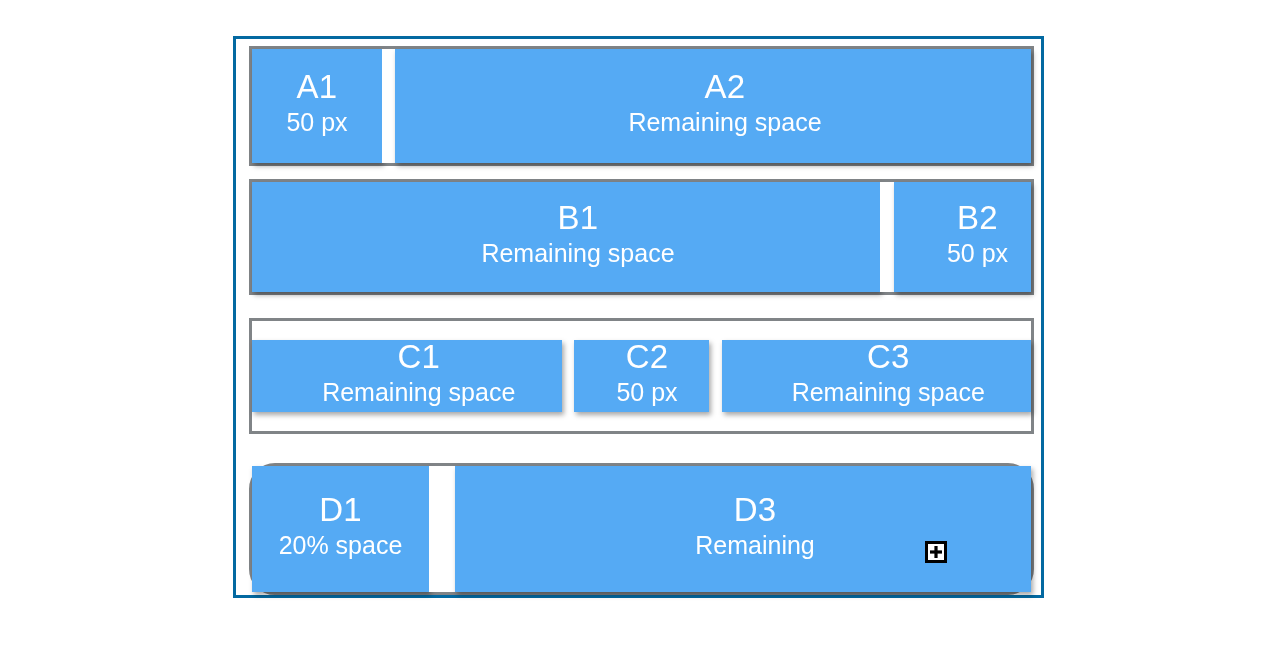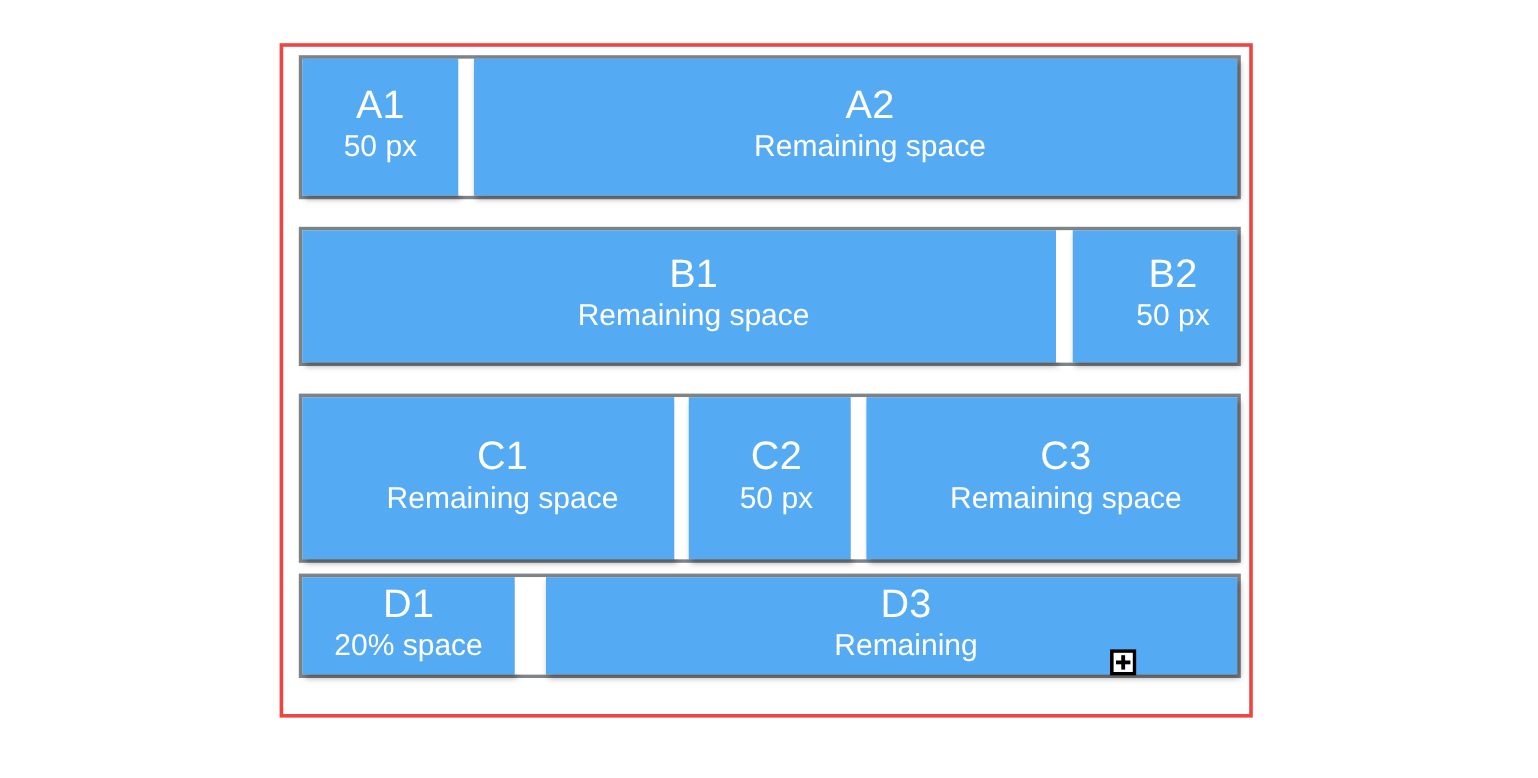--- a/index.html
+++ b/index.html
@@ -16,44 +16,44 @@
   }
 
   
   #demo-frame {
     position: absolute;
     left: 233px;
     top: 36px;
     width: 811px;
     height: 562px;
     box-sizing: border-box;
-    border: 3px solid #ef4444;
+    border: 3px solid #0369a1;
     background: #ffffff;
   }
 
   #rows-stack {
     position: absolute;
     left: 13px;
     top: 4px;
     width: 785px;
   }
 
   
   .flex-row {
     box-sizing: border-box;
     border: 3px solid #808487;
     background: #ffffff;
     display: flex;
     align-items: stretch;
     position: relative;
   }
   .row-a { height: 120px; margin-top: 3px; }
-  .row-b { height: 116px; margin-top: 23px; }
-  .row-c { height: 141px; margin-top: 23px; }
-  .row-d { height: 87px; margin-top: 9px; }
+  .row-b { height: 116px; margin-top: 13px; }
+  .row-c { height: 116px; margin-top: 23px; align-items: center; }
+  .row-d { height: 132px; margin-top: 29px; border-radius: 26px; }
 
   
   .flex-box {
     background: #55aaf4;
     color: #ffffff;
     display: flex;
     flex-direction: column;
     align-items: center;
     justify-content: center;
     box-sizing: border-box;

